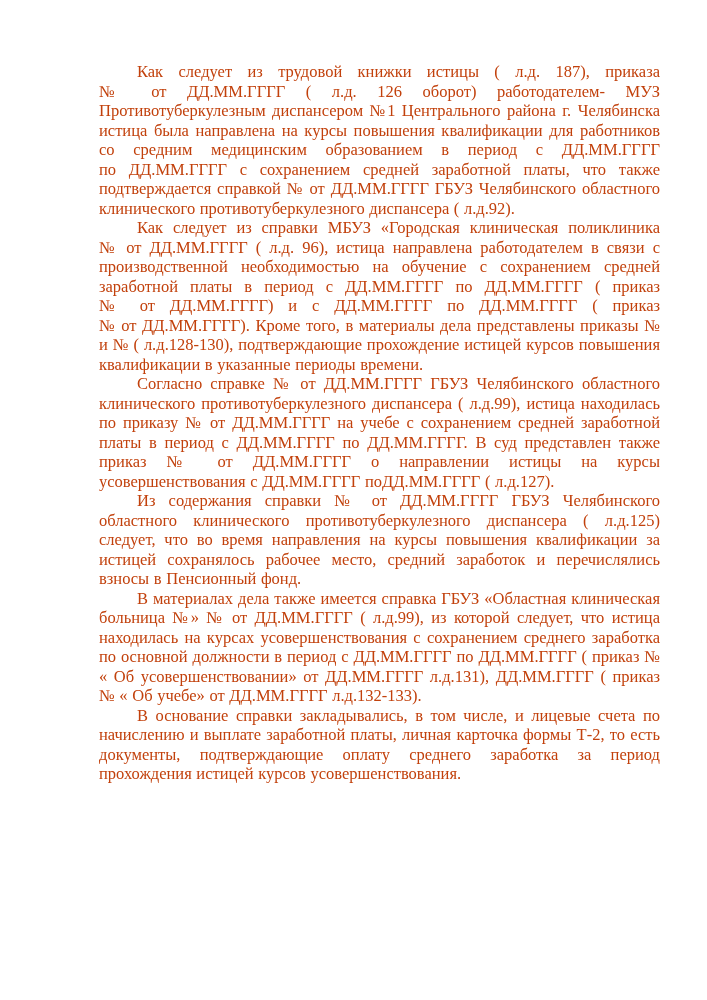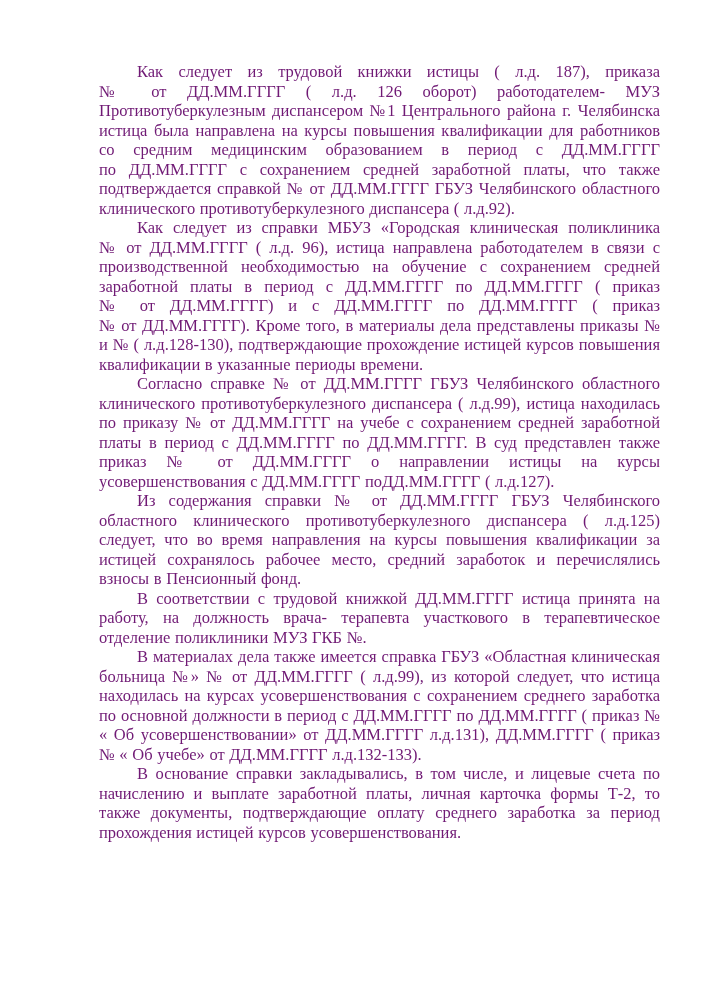--- a/index.html
+++ b/index.html
@@ -15,36 +15,35 @@
     overflow: hidden;
   }
   .text-block {
     position: absolute;
     left: 99px;
     top: 62px;
     width: 561px;
     font-family: "Liberation Serif", "DejaVu Serif", serif;
     font-size: 16.5px;
     line-height: 19.5px;
-    color: #701a75;
+    color: #c2410c;
     text-align: justify;
   }
   .text-block p {
     margin: 0;
     padding: 0;
     text-indent: 38px;
     word-spacing: 0.5px;
   }
 </style>
 </head>
 <body>
 
 <div class="page">
   <div class="text-block">
     <p>Как следует из трудовой книжки истицы ( л.д. 187), приказа №&nbsp;от&nbsp;ДД.ММ.ГГГГ (  л.д.  126  оборот)  работодателем-  МУЗ Противотуберкулезным диспансером №1 Центрального района г. Челябинска истица была направлена на курсы повышения квалификации для работников со средним медицинским образованием в период с&nbsp;ДД.ММ.ГГГГ по&nbsp;ДД.ММ.ГГГГ с сохранением средней заработной платы, что также подтверждается справкой №&nbsp;от&nbsp;ДД.ММ.ГГГГ ГБУЗ Челябинского областного клинического противотуберкулезного диспансера ( л.д.92).</p>
     <p>Как следует из справки МБУЗ «Городская клиническая поликлиника №&nbsp;от&nbsp;ДД.ММ.ГГГГ ( л.д. 96), истица направлена работодателем в связи с производственной необходимостью на обучение с сохранением средней заработной платы в период  с&nbsp;ДД.ММ.ГГГГ по&nbsp;ДД.ММ.ГГГГ (  приказ №&nbsp;от&nbsp;ДД.ММ.ГГГГ)  и  с&nbsp;ДД.ММ.ГГГГ по&nbsp;ДД.ММ.ГГГГ ( приказ №&nbsp;от&nbsp;ДД.ММ.ГГГГ).  Кроме того, в материалы дела представлены приказы № и № (  л.д.128-130),  подтверждающие  прохождение  истицей курсов повышения квалификации в указанные периоды времени.</p>
     <p>Согласно справке №&nbsp;от&nbsp;ДД.ММ.ГГГГ ГБУЗ Челябинского областного клинического противотуберкулезного диспансера (  л.д.99),  истица находилась по приказу №&nbsp;от&nbsp;ДД.ММ.ГГГГ на учебе с сохранением средней заработной платы в период  с&nbsp;ДД.ММ.ГГГГ по&nbsp;ДД.ММ.ГГГГ.  В суд представлен также приказ №&nbsp;от&nbsp;ДД.ММ.ГГГГ о направлении истицы на курсы усовершенствования с&nbsp;ДД.ММ.ГГГГ поДД.ММ.ГГГГ ( л.д.127).</p>
     <p>Из  содержания  справки №&nbsp;от&nbsp;ДД.ММ.ГГГГ ГБУЗ  Челябинского областного клинического противотуберкулезного диспансера ( л.д.125) следует, что во время направления на курсы повышения квалификации за истицей сохранялось рабочее место, средний заработок и перечислялись взносы в Пенсионный фонд.</p>
-    <p>В соответствии с трудовой книжкой ДД.ММ.ГГГГ истица принята на работу, на должность врача- терапевта участкового в терапевтическое отделение поликлиники МУЗ ГКБ №.</p>
     <p>В материалах дела также имеется справка ГБУЗ «Областная клиническая больница №» №&nbsp;от&nbsp;ДД.ММ.ГГГГ ( л.д.99), из которой следует, что истица находилась на курсах усовершенствования с сохранением среднего заработка по основной должности в период с&nbsp;ДД.ММ.ГГГГ по&nbsp;ДД.ММ.ГГГГ (  приказ № «  Об  усовершенствовании» от&nbsp;ДД.ММ.ГГГГ л.д.131), ДД.ММ.ГГГГ (  приказ № «  Об  учебе» от&nbsp;ДД.ММ.ГГГГ л.д.132-133).</p>
-    <p>В основание справки закладывались, в том числе, и лицевые счета по начислению и выплате заработной платы, личная карточка формы Т-2, то также документы, подтверждающие оплату среднего заработка за период прохождения истицей курсов усовершенствования.</p>
+    <p>В основание справки закладывались, в том числе, и лицевые счета по начислению и выплате заработной платы, личная карточка формы Т-2, то есть документы, подтверждающие оплату среднего заработка за период прохождения истицей курсов усовершенствования.</p>
   </div>
 </div>
 
 </body></html>

